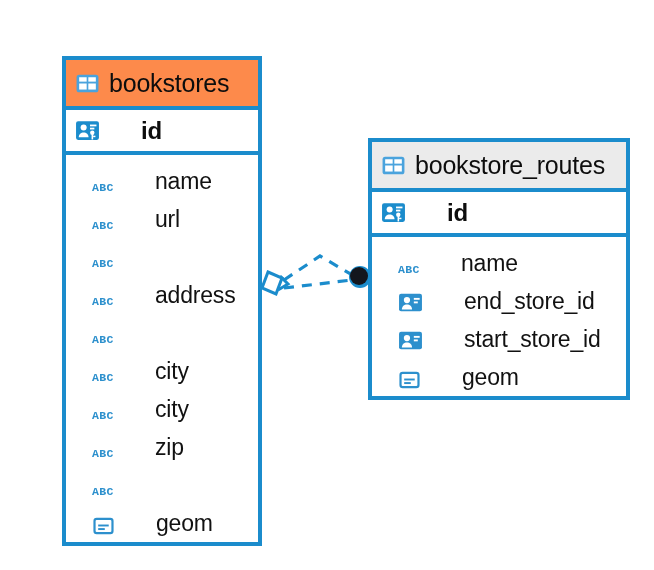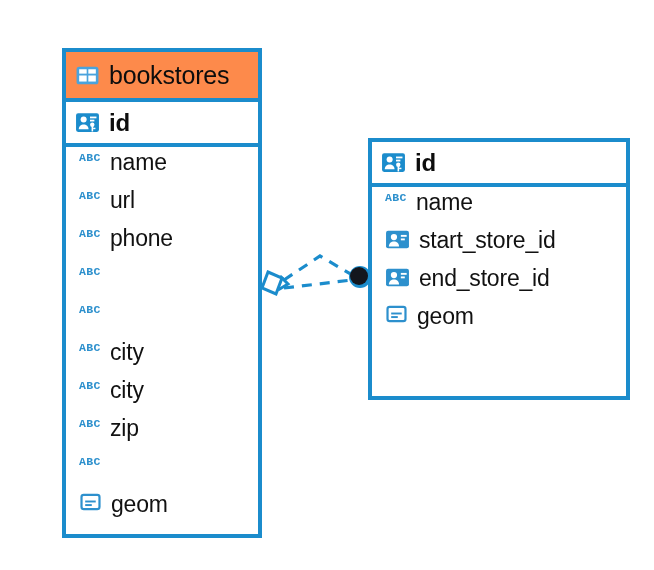--- a/index.html
+++ b/index.html
@@ -61,31 +61,32 @@
   }
   .pk-row .field-label {
     font-weight: bold;
     font-size: 24px;
     color: #0d0d0d;
   }
 
   .field-row {
     box-sizing: border-box;
     display: flex;
-    align-items: flex-start;
+    align-items: flex-end;
     gap: 9px;
-    padding: 0 13px;
+    padding: 0 26px;
     height: 38px;
     background: #ffffff;
   }
   .field-label {
     font-size: 23px;
     color: #111111;
     white-space: nowrap;
     letter-spacing: -0.2px;
+    margin-left: 32px;
   }
 
   .fields-area { padding: 2px 0 4px 0; }
 
   
   .icon {
     flex: 0 0 auto;
     display: block;
     line-height: 0;
   }
@@ -109,21 +110,21 @@
       <path d="M 268 272 L 282 278 L 276 294 L 262 288 Z" fill="#ffffff" stroke="#1b8ccc" stroke-width="3" stroke-linejoin="miter"></path>
       <path d="M 280 276 L 288 284 L 278 290" fill="none" stroke="#1b8ccc" stroke-width="3" stroke-linejoin="miter" stroke-linecap="butt"></path>
     </g>
 
     <g>
       <circle cx="360" cy="277" r="11" fill="#1b8ccc"></circle>
       <circle cx="359" cy="276" r="9" fill="#13161d"></circle>
     </g>
   </svg>
 
-  <div class="entity" style="left:62px; top:48px; width:200px; height:490px;">
+  <div class="entity" style="left:62px; top:56px; width:200px; height:490px;">
 
     <div class="entity-header accent">
       <span class="icon">
         <svg width="25" height="25" viewBox="0 0 24 24">
           <rect x="1.5" y="3.5" width="21" height="17" rx="2.5" fill="#4aa3dd"></rect>
           <rect x="4" y="6" width="7.2" height="4.2" fill="#ffffff"></rect>
           <rect x="12.8" y="6" width="7.2" height="4.2" fill="#ffffff"></rect>
           <rect x="4" y="12" width="7.2" height="5.8" fill="#ffffff"></rect>
           <rect x="12.8" y="12" width="7.2" height="5.8" fill="#ffffff"></rect>
         </svg>
@@ -163,28 +164,28 @@
           </svg>
         </span>
         <span class="field-label">url</span>
       </div>
       <div class="field-row">
         <span class="icon">
           <svg width="22" height="16" viewBox="0 0 22 16">
             <text x="0" y="12" font-family="'Liberation Mono', monospace" font-size="11.5" font-weight="bold" fill="#2d90cd" letter-spacing="0.4">ABC</text>
           </svg>
         </span>
-        <span class="field-label">phone</span>
-      </div>
-      <div class="field-row">
-        <span class="icon">
-          <svg width="22" height="16" viewBox="0 0 22 16">
-            <text x="0" y="12" font-family="'Liberation Mono', monospace" font-size="11.5" font-weight="bold" fill="#2d90cd" letter-spacing="0.4">ABC</text>
-          </svg>
-        </span>
+      </div>
+      <div class="field-row">
+        <span class="icon">
+          <svg width="22" height="16" viewBox="0 0 22 16">
+            <text x="0" y="12" font-family="'Liberation Mono', monospace" font-size="11.5" font-weight="bold" fill="#2d90cd" letter-spacing="0.4">ABC</text>
+          </svg>
+        </span>
+        <span class="field-label">address</span>
       </div>
       <div class="field-row">
         <span class="icon">
           <svg width="22" height="16" viewBox="0 0 22 16">
             <text x="0" y="12" font-family="'Liberation Mono', monospace" font-size="11.5" font-weight="bold" fill="#2d90cd" letter-spacing="0.4">ABC</text>
           </svg>
         </span>
       </div>
       <div class="field-row">
         <span class="icon">
@@ -225,20 +226,32 @@
             <rect x="6.2" y="14.3" width="7.2" height="2.1" fill="#2d90cd"></rect>
           </svg>
         </span>
         <span class="field-label">geom</span>
       </div>
     </div>
   </div>
 
   <div class="entity" style="left:368px; top:138px; width:262px; height:262px;">
 
+    <div class="entity-header plain">
+      <span class="icon">
+        <svg width="25" height="25" viewBox="0 0 24 24">
+          <rect x="1.5" y="3.5" width="21" height="17" rx="2.5" fill="#4aa3dd"></rect>
+          <rect x="4" y="6" width="7.2" height="4.2" fill="#ffffff"></rect>
+          <rect x="12.8" y="6" width="7.2" height="4.2" fill="#ffffff"></rect>
+          <rect x="4" y="12" width="7.2" height="5.8" fill="#ffffff"></rect>
+          <rect x="12.8" y="12" width="7.2" height="5.8" fill="#ffffff"></rect>
+        </svg>
+      </span>
+      <span class="entity-title">bookstore_routes</span>
+    </div>
 
     <div class="pk-row">
       <span class="icon">
         <svg width="25" height="25" viewBox="0 0 24 24">
           <rect x="1" y="3" width="22" height="18" rx="2" fill="#1b8ccc"></rect>
           <circle cx="8.3" cy="9.2" r="2.9" fill="#ffffff"></circle>
           <path d="M3.6 18.4c0-2.8 2.1-4.6 4.7-4.6s4.7 1.8 4.7 4.6z" fill="#ffffff"></path>
           <rect x="14.4" y="6.3" width="6.2" height="1.7" fill="#ffffff"></rect>
           <rect x="14.4" y="9.3" width="4.2" height="1.7" fill="#ffffff"></rect>
           <circle cx="16.6" cy="14.2" r="2.1" fill="#ffffff"></circle>
@@ -261,33 +274,33 @@
       <div class="field-row">
         <span class="icon">
           <svg width="25" height="25" viewBox="0 0 24 24">
             <rect x="1" y="3.5" width="22" height="17" rx="2" fill="#2d90cd"></rect>
             <circle cx="8.6" cy="9.6" r="3" fill="#ffffff"></circle>
             <path d="M3.7 18.6c0-2.9 2.2-4.8 4.9-4.8s4.9 1.9 4.9 4.8z" fill="#ffffff"></path>
             <rect x="15.2" y="7.6" width="5.6" height="1.8" fill="#ffffff"></rect>
             <rect x="15.2" y="11" width="3.8" height="1.8" fill="#ffffff"></rect>
           </svg>
         </span>
-        <span class="field-label">start_store_id</span>
+        <span class="field-label">end_store_id</span>
       </div>
       <div class="field-row">
         <span class="icon">
           <svg width="25" height="25" viewBox="0 0 24 24">
             <rect x="1" y="3.5" width="22" height="17" rx="2" fill="#2d90cd"></rect>
             <circle cx="8.6" cy="9.6" r="3" fill="#ffffff"></circle>
             <path d="M3.7 18.6c0-2.9 2.2-4.8 4.9-4.8s4.9 1.9 4.9 4.8z" fill="#ffffff"></path>
             <rect x="15.2" y="7.6" width="5.6" height="1.8" fill="#ffffff"></rect>
             <rect x="15.2" y="11" width="3.8" height="1.8" fill="#ffffff"></rect>
           </svg>
         </span>
-        <span class="field-label">end_store_id</span>
+        <span class="field-label">start_store_id</span>
       </div>
       <div class="field-row">
         <span class="icon">
           <svg width="23" height="22" viewBox="0 0 24 24">
             <rect x="2.2" y="4.2" width="19.6" height="15.6" rx="2.4" fill="none" stroke="#2d90cd" stroke-width="2.4"></rect>
             <rect x="6.2" y="10.4" width="11.5" height="2.1" fill="#2d90cd"></rect>
             <rect x="6.2" y="14.3" width="7.2" height="2.1" fill="#2d90cd"></rect>
           </svg>
         </span>
         <span class="field-label">geom</span>

